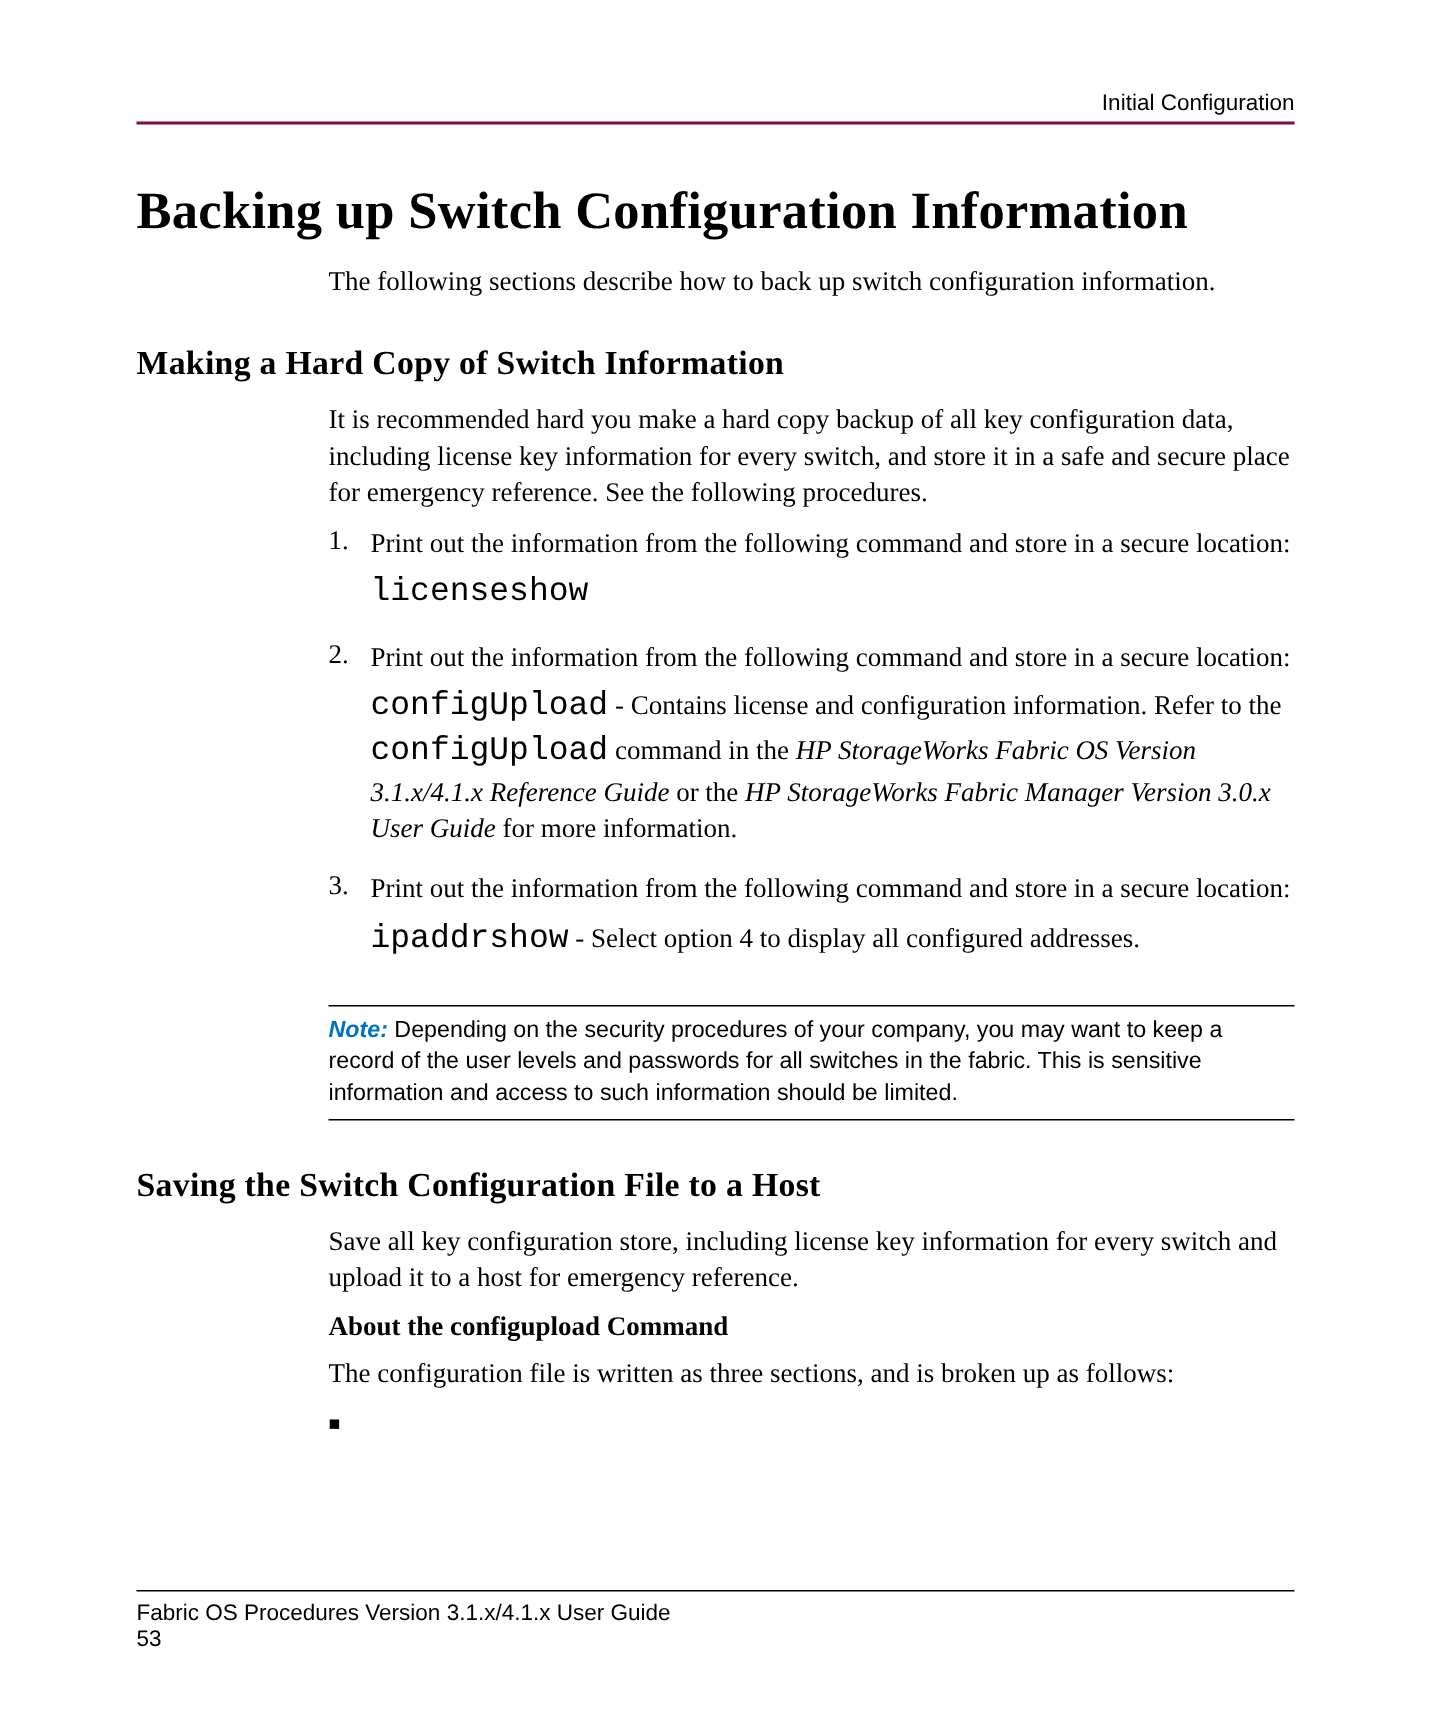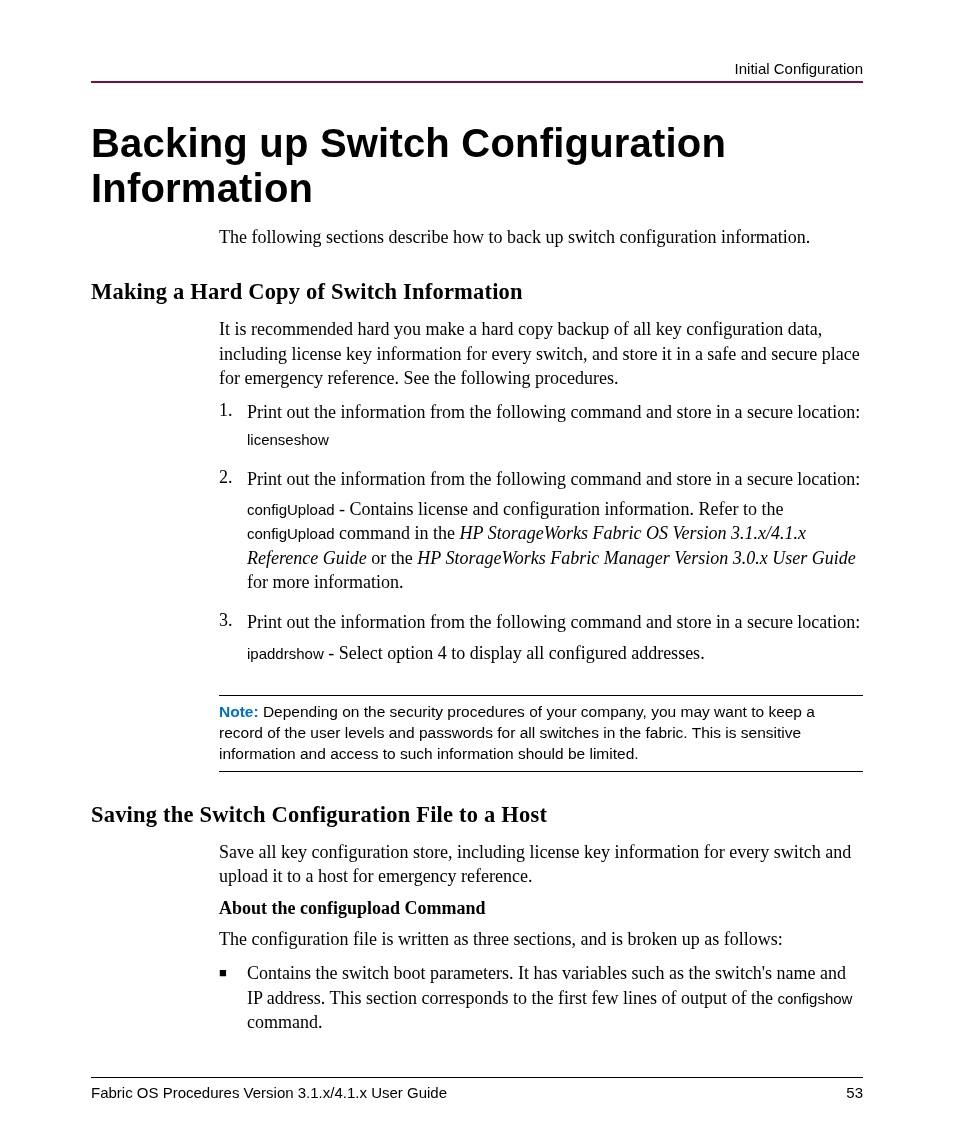--- a/index.html
+++ b/index.html
@@ -19,23 +19,23 @@
     font-size: 15px;
     font-weight: 400;
     margin-bottom: 4px;
   }
   .rule-thick {
     border: none;
     border-top: 2.5px solid #7a0f3f;
     margin-bottom: 38px;
   }
   h1 {
-    font-family: Liberation Sans, sans-serif;
+    font-family: Liberation Serif, serif;
     font-weight: 700;
-    font-size: 40px;
+    font-size: 35px;
     letter-spacing: 0.2px;
     margin-bottom: 14px;
   }
   h2 {
     font-family: Liberation Serif, serif;
     font-weight: 700;
     font-size: 22.5px;
     letter-spacing: 0.2px;
     margin-top: 30px;
     margin-bottom: 12px;
@@ -56,22 +56,22 @@
     margin-bottom: 10px;
   }
   .li-num {
     flex: 0 0 28px;
   }
   .li-body {
     flex: 1;
   }
   .li-body p { line-height: 1.35; margin-bottom: 6px; }
   .mono {
-    font-family: Liberation Sans, sans-serif;
-    font-size: 15px;
+    font-family: Liberation Mono, monospace;
+    font-size: 22px;
   }
   .note-rule-top {
     margin-left: 128px;
     border: none;
     border-top: 1px solid #000;
     margin-top: 24px;
     margin-bottom: 6px;
   }
   .note-rule-bot {
     margin-left: 128px;
@@ -81,20 +81,21 @@
   }
   .note-block {
     margin-left: 128px;
     font-family: Arial, Helvetica, sans-serif;
     font-size: 15.5px;
     line-height: 1.35;
   }
   .note-label {
     font-weight: 700;
     color: #0071c5;
+    font-style: italic;
   }
   .sub-bold {
     font-family: "Times New Roman", Times, serif;
     font-weight: 700;
     font-size: 18px;
     margin-left: 128px;
     margin-top: 10px;
     margin-bottom: 8px;
   }
   ul.bullets {
@@ -123,20 +124,21 @@
     position: absolute;
     left: 91px;
     right: 91px;
     bottom: 44px;
     display: flex;
     justify-content: space-between;
     font-family: Arial, Helvetica, sans-serif;
     font-size: 15px;
     border-top: 1px solid #000;
     padding-top: 6px;
+    flex-direction: column;
   }
   em { font-style: italic; }
 </style>
 </head>
 <body>
 
 <div class="header-right">Initial Configuration</div>
 <hr class="rule-thick">
 
 <h1>Backing up Switch Configuration Information</h1>
@@ -179,20 +181,19 @@
 
 <p class="body-p">Save all key configuration store, including license key information for every switch and upload it to a host for emergency reference.</p>
 
 <p class="sub-bold">About the configupload Command</p>
 
 <p class="body-p">The configuration file is written as three sections, and is broken up as follows:</p>
 
 <ul class="bullets">
   <li>
     <div class="b-mark">■</div>
-    <div class="b-def"><span>Contains the switch boot parameters. It has variables such as the switch's name and IP address. This section corresponds to the first few lines of output of the </span><span class="mono">configshow</span><span> command.</span></div>
   </li>
 </ul>
 
 <div class="footer">
   <span>Fabric OS Procedures Version 3.1.x/4.1.x User Guide</span>
   <span>53</span>
 </div>
 
 </body></html>

